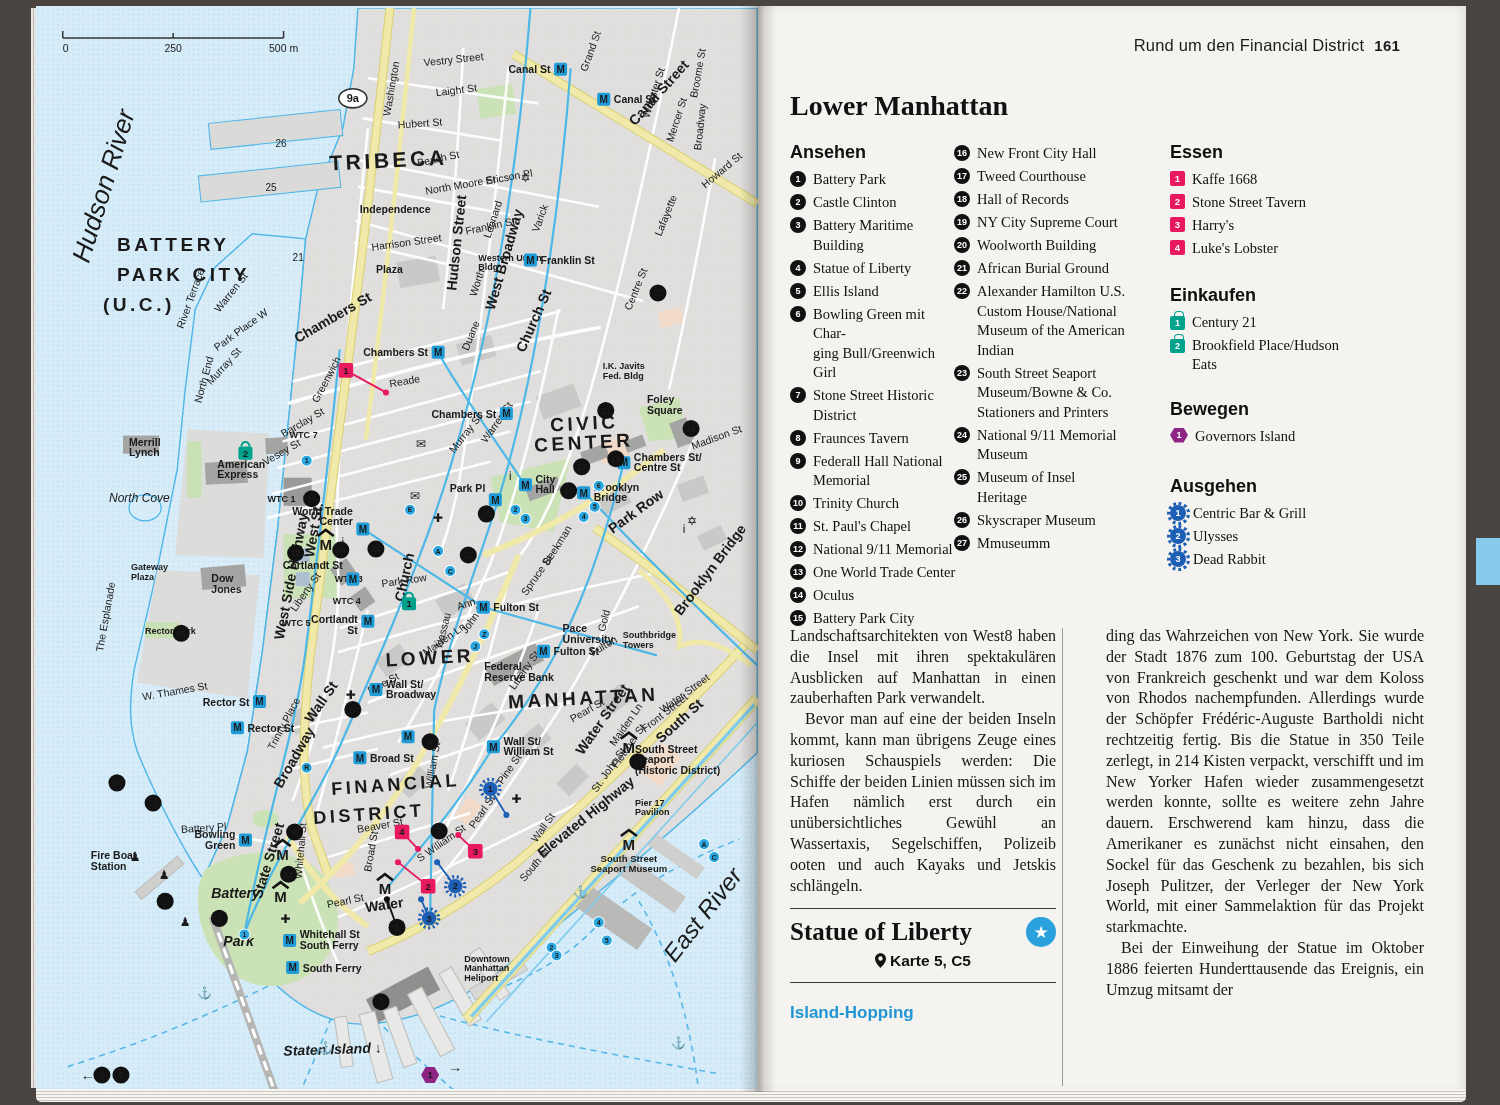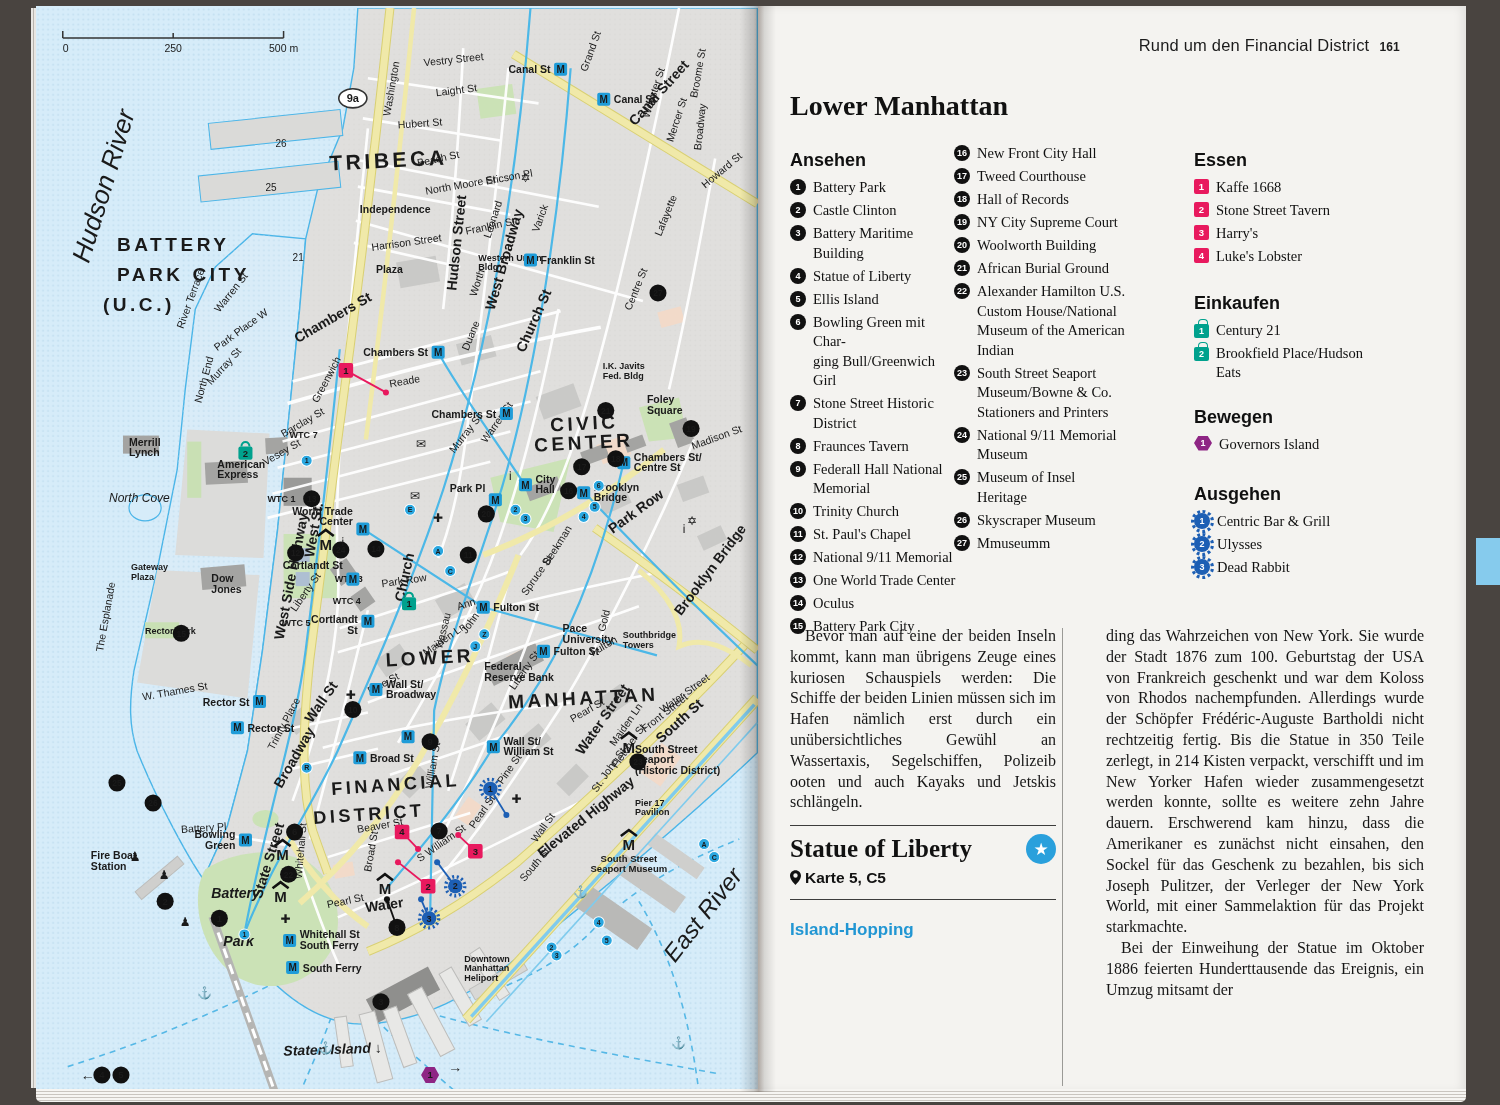--- a/index.html
+++ b/index.html
@@ -25,28 +25,28 @@
   .itd{font-family:"Liberation Serif",serif;font-style:italic;fill:#30302f;font-weight:600;font-size:14px}
   .pl{font-weight:700;font-size:10.5px}
   .plsm{font-weight:700;font-size:9px}
   .pier{font-size:10px;fill:#333;font-weight:500}
   .mls{fill:#1b9ad6;font-weight:700;font-size:10.5px}
   .mlb{fill:#111;font-weight:700;font-size:9.5px}
   .mM{fill:#fff;font-weight:700;font-size:10px}
   .mi{font-size:12px}
   
   #rp-header{position:absolute;top:30px;right:66px;font-size:16.5px;color:#1c1c1c;letter-spacing:.2px}
-  #rp-header b{margin-left:10px;font-size:12px}
+  #rp-header b{margin-left:10px;font-size:15px}
   #rp-title{position:absolute;left:32px;top:84px;font-family:"Liberation Serif",serif;
     font-weight:700;font-size:28px;color:#111}
   .col{position:absolute;top:136px}
   #col1{left:32px;width:166px}
   #col2{left:196px;width:212px;padding-top:2px}
-  #col3{left:436px;width:232px}
-  .sec-h{font-size:18px;font-weight:700;color:#101010;margin:8px 0 7px 0}
+  #col3{left:412px;width:232px}
+  .sec-h{font-size:18px;font-weight:700;color:#101010;margin:0 0 7px 0}
   .li{display:flex;align-items:flex-start;margin:0 0 3.5px 0;
     font-family:"Liberation Serif",serif;font-size:14.5px;line-height:19.5px;color:#101010;
     white-space:pre-line}
   .li .txt{display:block}
   .badge{flex:none;width:16px;height:16px;border-radius:50%;background:#111;color:#fff;
     font-family:"Liberation Sans",sans-serif;font-size:9px;font-weight:700;text-align:center;
     line-height:16px;margin:1px 7px 0 0}
   .badge.food{border-radius:2px;background:#e8195e;width:15px;height:15px;line-height:15px;font-size:9.5px}
   .badge.shop{border-radius:2px;background:#00a18d;width:15px;height:14px;line-height:14px;position:relative;margin-top:3px}
   .badge.shop::before{content:"";position:absolute;top:-5px;left:3.5px;width:8px;height:6px;
@@ -63,21 +63,21 @@
     line-height:20.8px;color:#161616;text-align:justify}
   #acol-a{left:0;width:266px}
   #acol-b{left:316px;width:318px}
   .acol p{margin:0}
   .indent{text-indent:15px}
   #feature{margin-top:12px;border-top:1.5px solid #3c3c3c;padding-top:8px}
   #feature-title-row{display:flex;justify-content:space-between;align-items:center}
   #feature-title{font-family:"Liberation Serif",serif;font-weight:700;font-size:25px;color:#111}
   #star-badge{flex:none;width:30px;height:30px;border-radius:50%;background:#2aa0dc;color:#fff;
     text-align:center;line-height:31px;font-size:17px}
-  #karte-row{text-align:left;font-family:"Liberation Sans",sans-serif;font-weight:700;
+  #karte-row{text-align:center;font-family:"Liberation Sans",sans-serif;font-weight:700;
     font-size:15.5px;color:#111;margin-top:4px}
   #karte-row svg{vertical-align:-2px;margin-right:4px}
   #feature-rule{border-bottom:1.5px solid #3c3c3c;margin-top:10px}
   #subhead{font-family:"Liberation Sans",sans-serif;font-weight:700;font-size:17px;
     color:#2196d3;margin-top:20px}
   #island-p{margin-top:4px}
   .inline-badge{display:inline-block;width:16px;height:16px;border-radius:50%;background:#111;
     color:#fff;font-family:"Liberation Sans",sans-serif;font-size:9.5px;font-weight:700;
     text-align:center;line-height:16px;vertical-align:-2px}
 </style>
@@ -734,20 +734,21 @@
       <div class="li"><span class="badge out">1</span><span class="txt">Centric Bar &amp; Grill</span></div>
           <div class="li"><span class="badge out">2</span><span class="txt">Ulysses</span></div>
           <div class="li"><span class="badge out">3</span><span class="txt">Dead Rabbit</span></div>
         </div>
     </div>
 
     <div id="divider"></div>
 
     <div id="article">
       <div id="acol-a" class="acol">
+        <p>Landschaftsarchitekten von West8 haben die Insel mit ihren spektakulären Ausblicken auf Manhattan in einen zauberhaften Park verwandelt.</p>
         <p class="indent">Bevor man auf eine der beiden Inseln kommt, kann man übrigens Zeuge eines kuriosen Schauspiels werden: Die Schiffe der beiden Linien müssen sich im Hafen nämlich erst durch ein unübersichtliches Gewühl an Wassertaxis, Segelschiffen, Polizeib ooten und auch Kayaks und Jetskis schlängeln.</p>
         <div id="feature">
           <div id="feature-title-row">
             <span id="feature-title">Statue of Liberty</span>
             <span id="star-badge">★</span>
           </div>
           <div id="karte-row">
             <svg width="11" height="15" viewBox="0 0 12 16">
                 <path d="M6,0 C2.7,0 0,2.7 0,6 C0,10.5 6,16 6,16 C6,16 12,10.5 12,6 C12,2.7 9.3,0 6,0 Z M6,8.2 A2.4,2.4 0 1 1 6,3.4 A2.4,2.4 0 1 1 6,8.2 Z" fill="#111"></path>
               </svg><span>Karte 5, C5</span>

